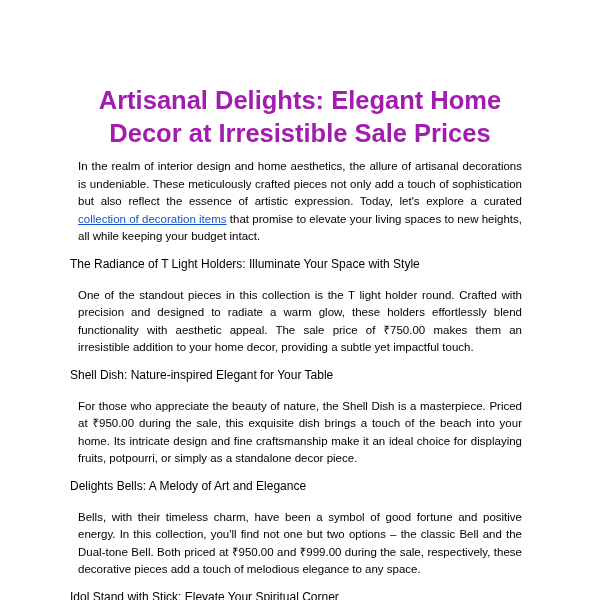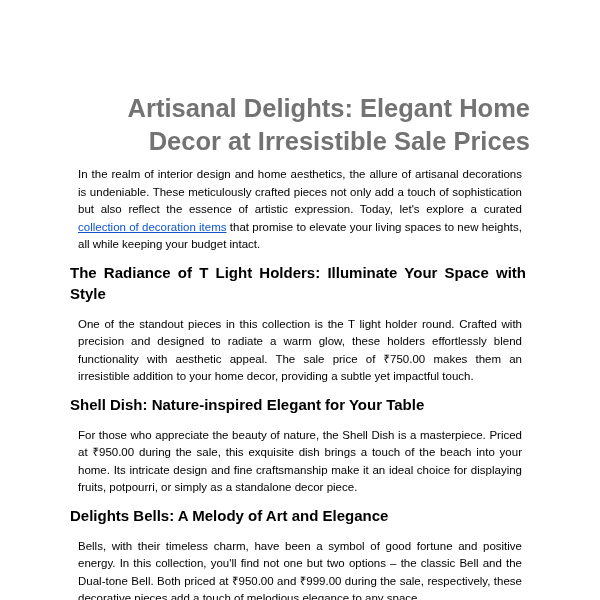--- a/index.html
+++ b/index.html
@@ -14,28 +14,28 @@
     color: #000000;
   }
   .content {
     padding: 80px 70px 0 70px;
     width: 600px;
   }
   .doc-title {
     font-size: 25.5px;
     line-height: 33px;
     font-weight: 700;
-    color: #737373;
-    margin: 12px 0 8px 0;
-    text-align: right;
+    color: #a21caf;
+    margin: 4px 0 8px 0;
+    text-align: center;
   }
   .section-heading {
-    font-size: 15px;
+    font-size: 12px;
     line-height: 21px;
-    font-weight: 700;
+    font-weight: 400;
     color: #000000;
     margin: 5px 4px 12px 0;
     text-align: justify;
   }
   .body-text {
     font-size: 11.5px;
     line-height: 17.5px;
     color: #000000;
     text-align: justify;
     margin: 8px;

